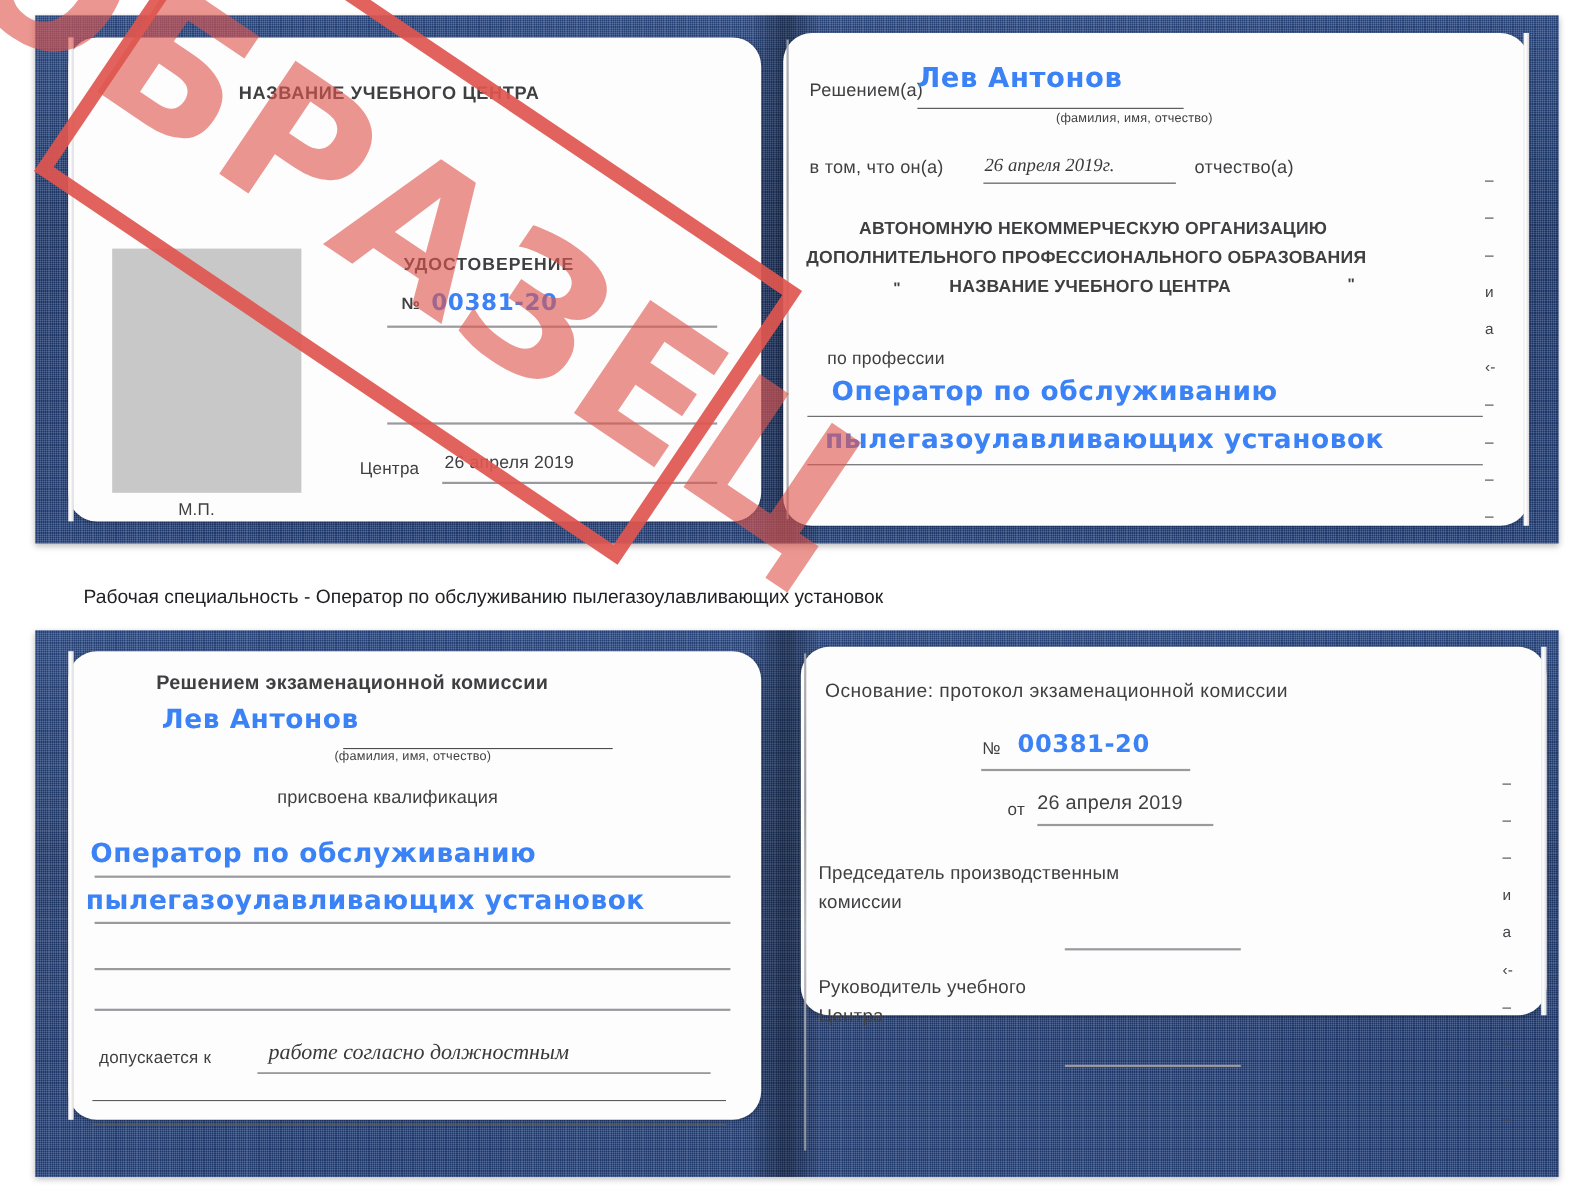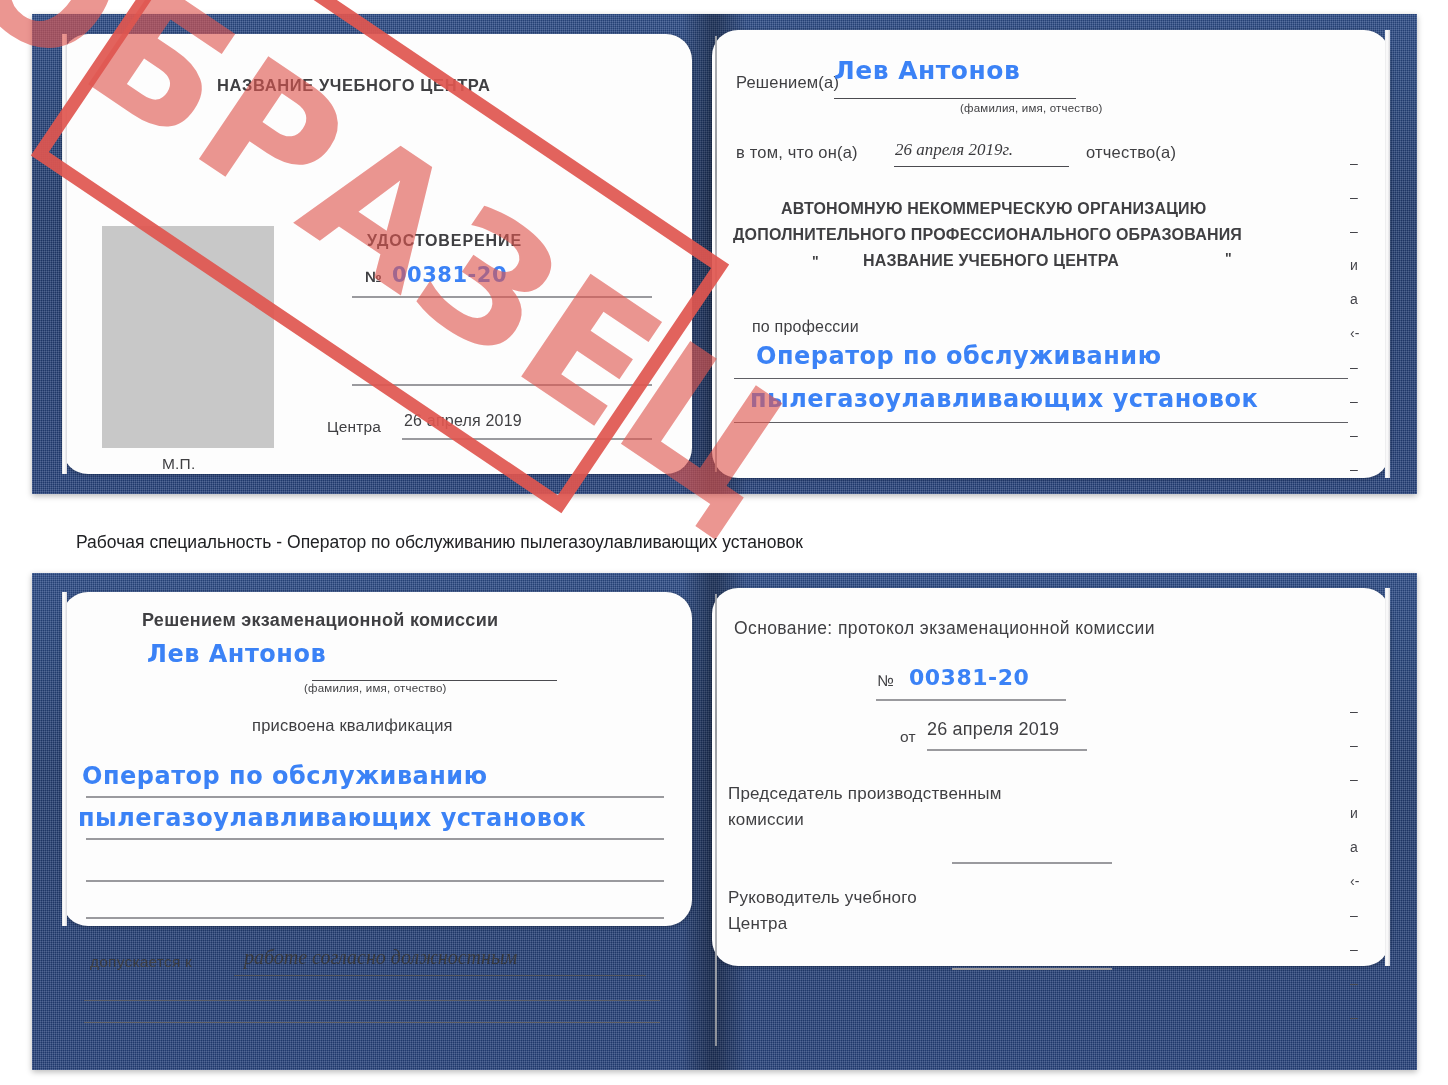--- a/index.html
+++ b/index.html
@@ -40,22 +40,22 @@
   .page {
     position: absolute;
     background: #fdfdfd;
     box-shadow: 0 1px 4px rgba(0,0,0,0.25);
     border-radius: 26px;
   }
   
   .page-tl { left: 62px;  top: 34px;  width: 630px; height: 440px; }
   .page-tr { left: 712px; top: 30px;  width: 678px; height: 448px; }
   
-  .page-bl { left: 62px;  top: 592px; width: 630px; height: 334px; }
-  .page-br { left: 712px; top: 588px; width: 678px; height: 378px; }
+  .page-bl { left: 62px;  top: 592px; width: 630px; height: 426px; }
+  .page-br { left: 728px; top: 588px; width: 678px; height: 335px; }
 
   
   .edge-stack {
     position: absolute;
     top: 0; bottom: 0; width: 5px;
     background: linear-gradient(90deg, #e8e8ea, #ffffff 40%, #d8d8dc);
   }
   
   .seam {
     position: absolute;

